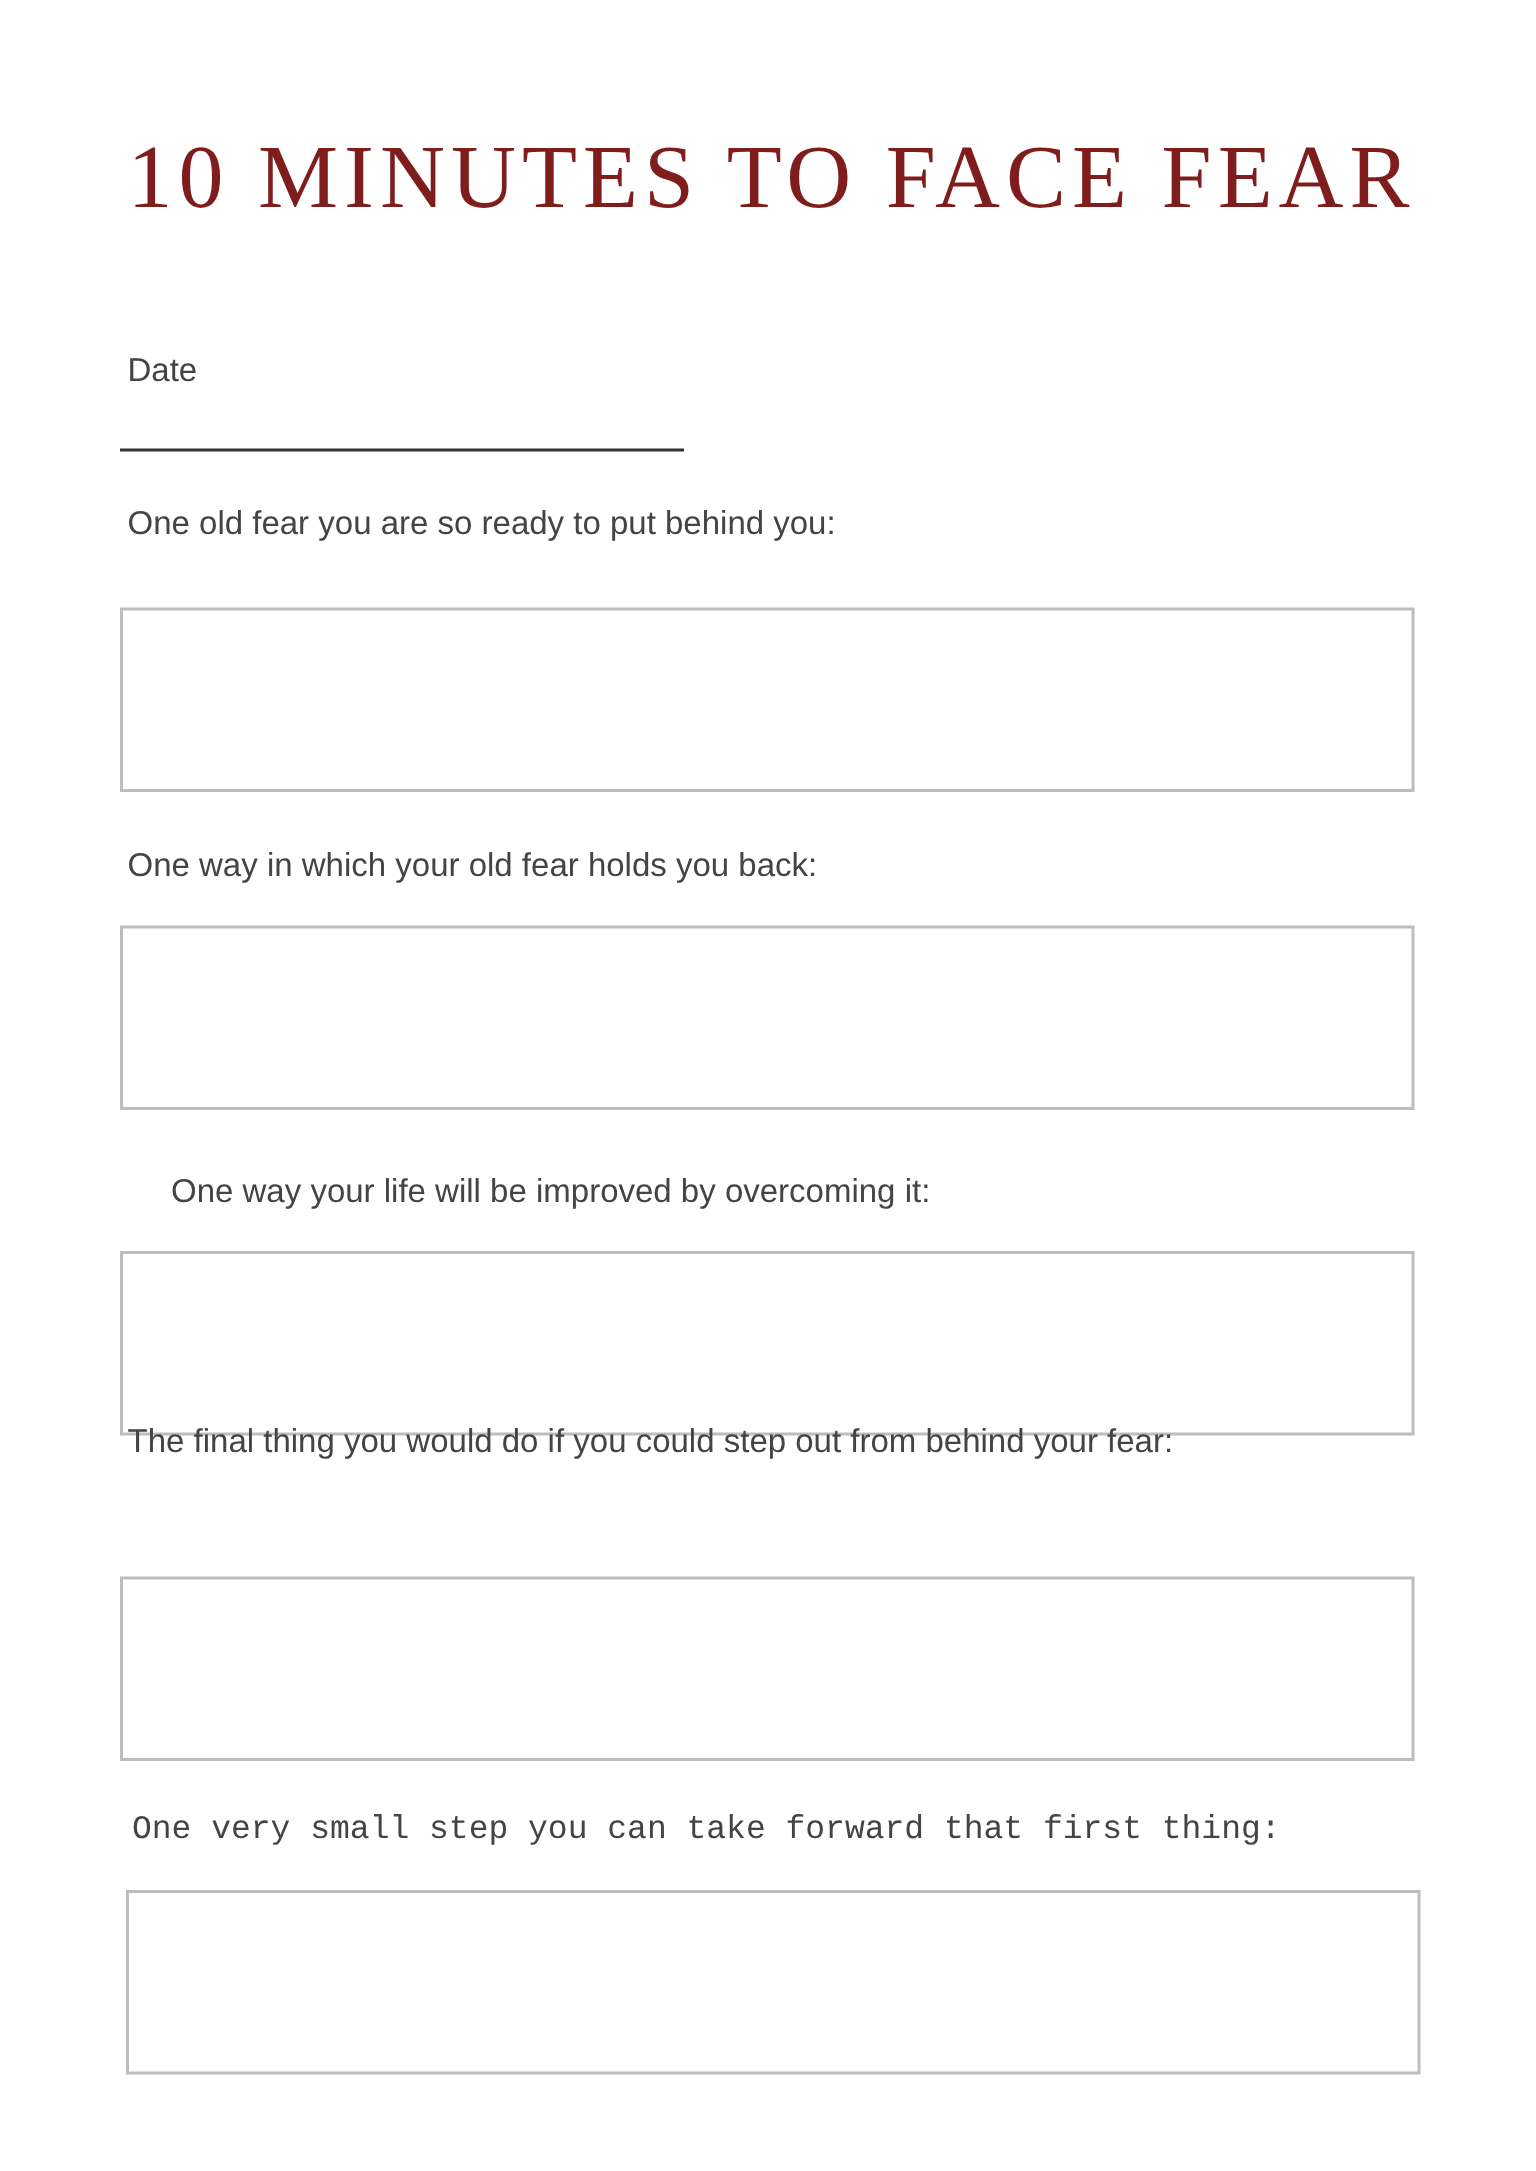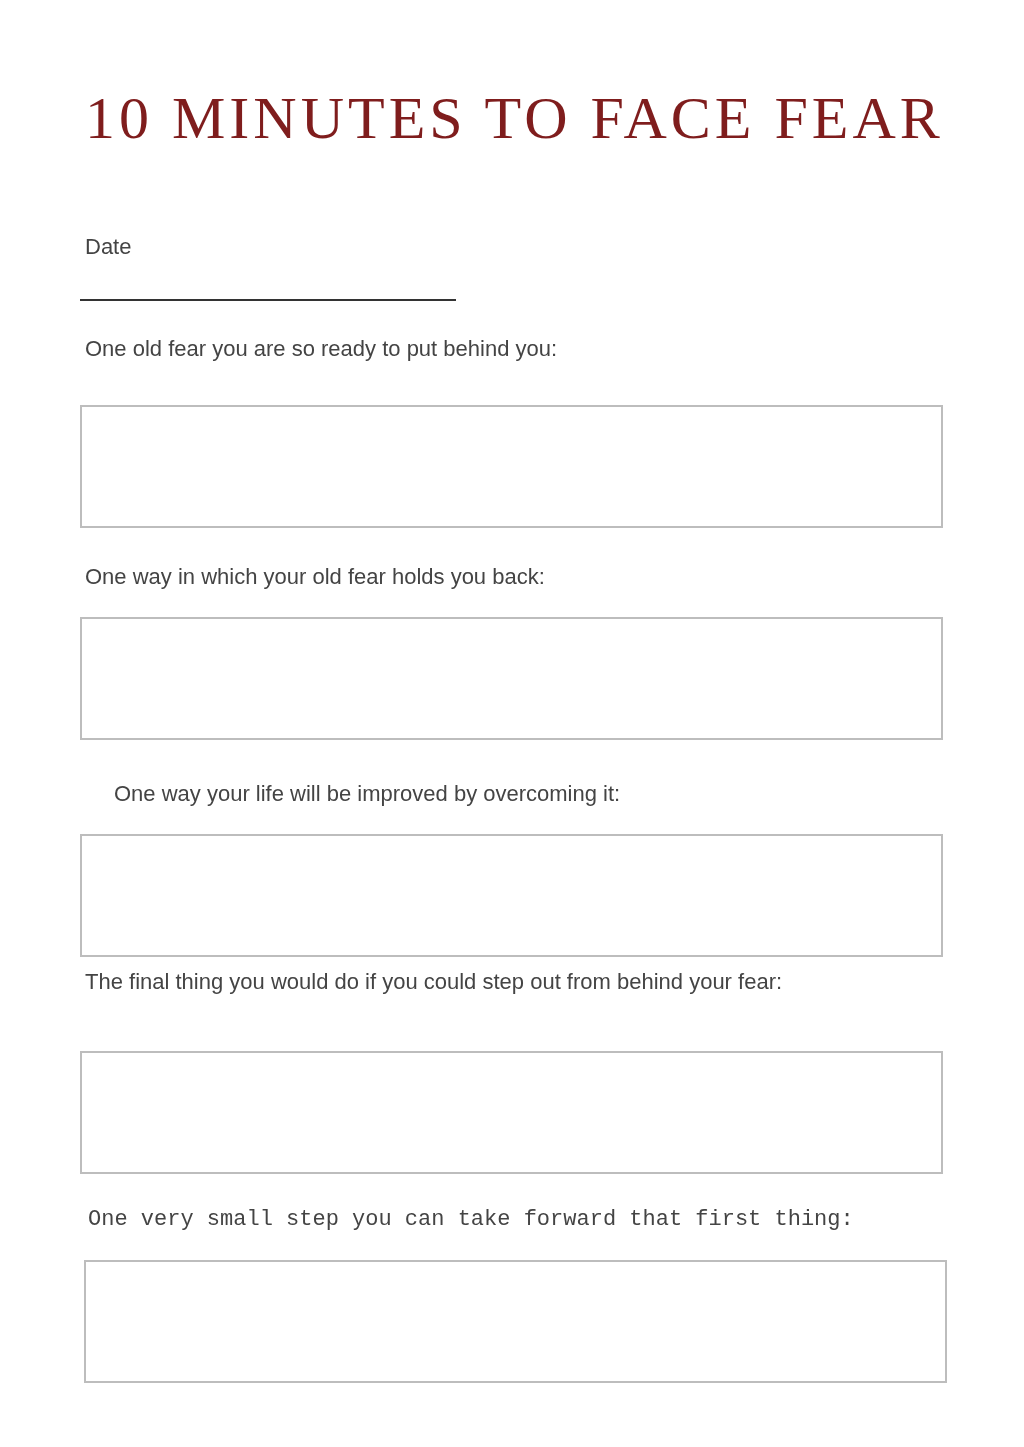--- a/index.html
+++ b/index.html
@@ -35,18 +35,18 @@
 
   <div class="label" style="left:85px; top:338px;">One old fear you are so ready to put behind you:</div>
   <div class="box" style="left:80px; top:405px; width:863px; height:123px;"></div>
 
   <div class="label" style="left:85px; top:566px;">One way in which your old fear holds you back:</div>
   <div class="box" style="left:80px; top:617px; width:863px; height:123px;"></div>
 
   <div class="label" style="left:85px; top:783px;margin-left:29px;">One way your life will be improved by overcoming it:</div>
   <div class="box" style="left:80px; top:834px; width:863px; height:123px;"></div>
 
-  <div class="label" style="left:85px; top:971px;">The final thing you would do if you could step out from behind your fear:</div>
+  <div class="label" style="left:85px; top:950px;">The final thing you would do if you could step out from behind your fear:</div>
   <div class="box" style="left:80px; top:1051px; width:863px; height:123px;"></div>
 
   <div class="label" style="left:88px; top:1209px;font-family:Liberation Mono, monospace;">One very small step you can take forward that first thing:</div>
   <div class="box" style="left:84px; top:1260px; width:863px; height:123px;"></div>
 </div>
 
 </body></html>

